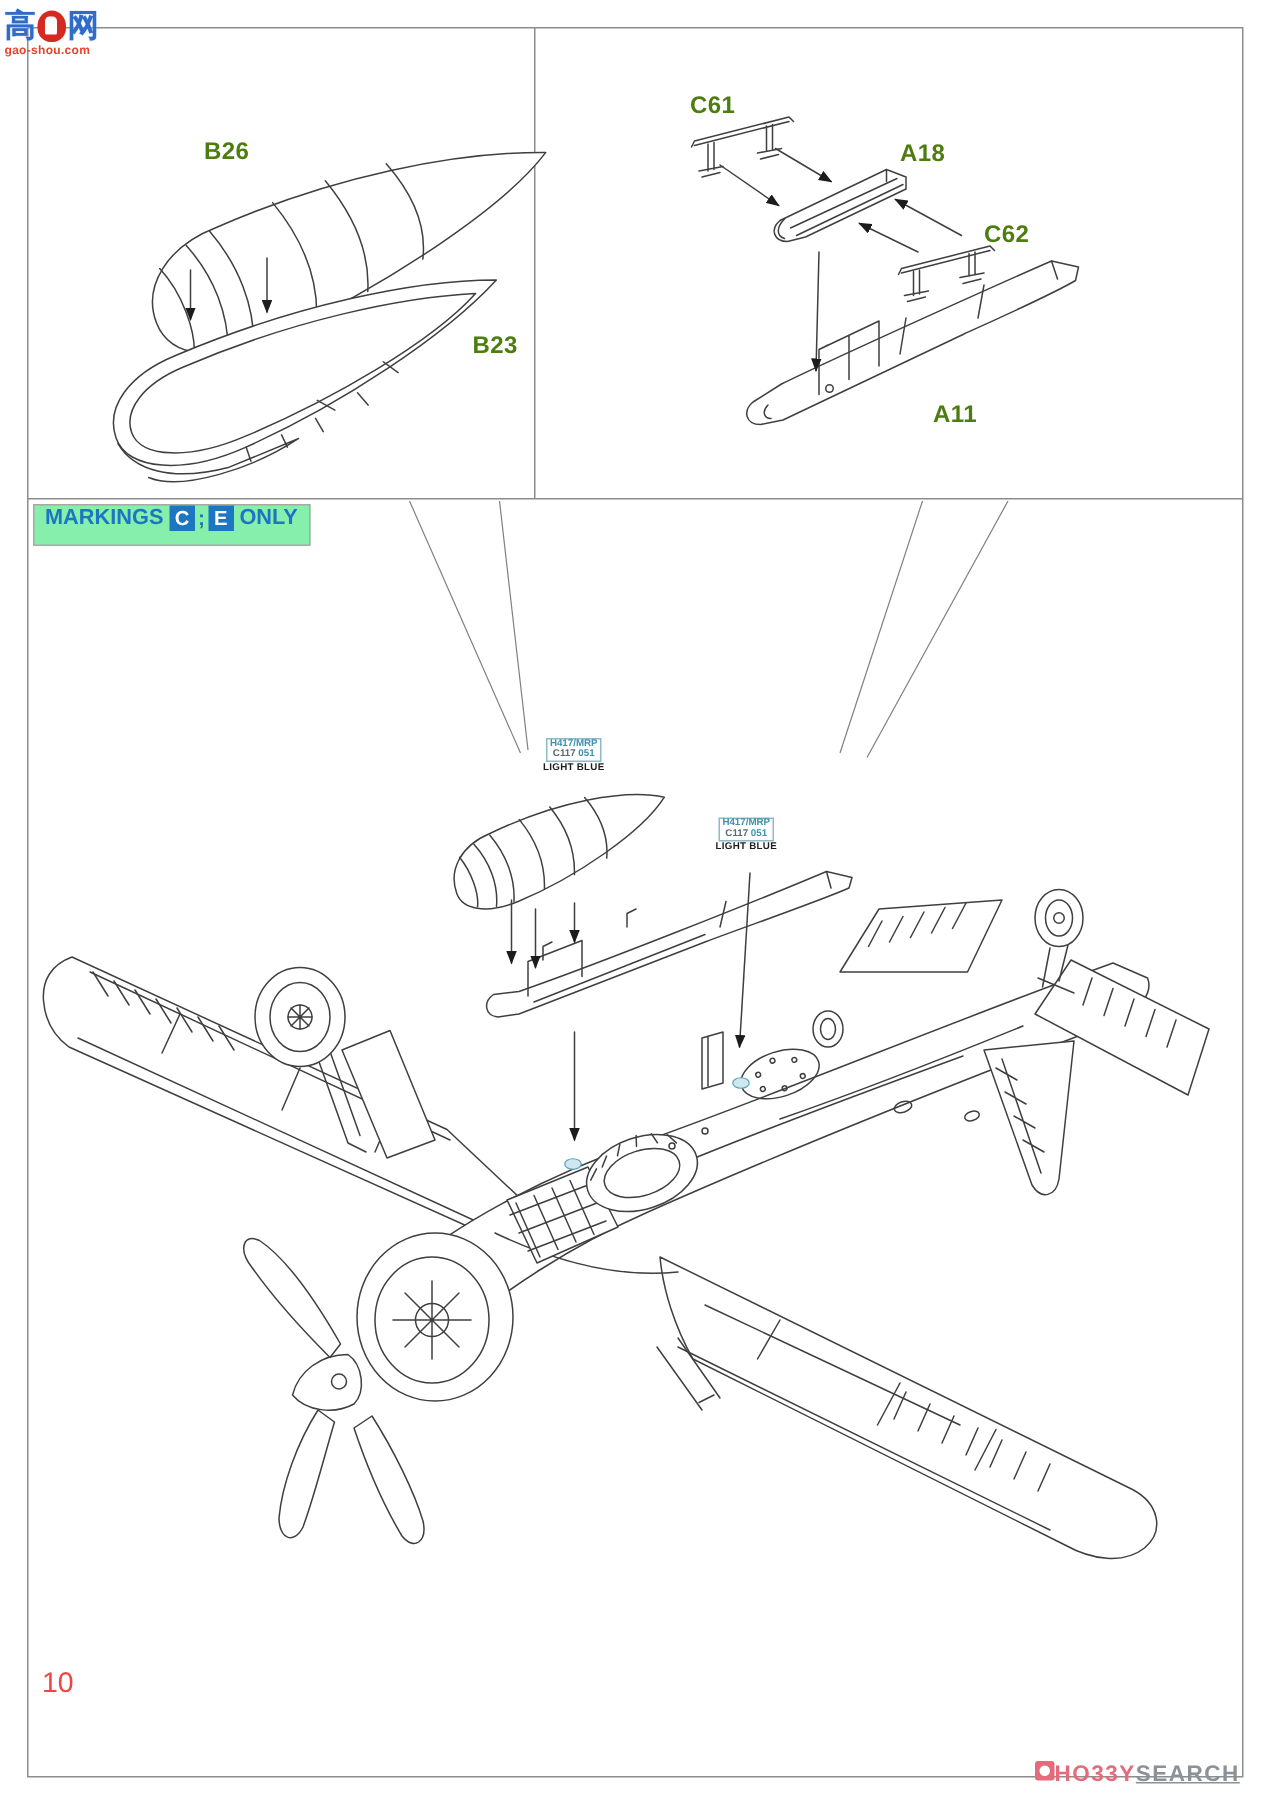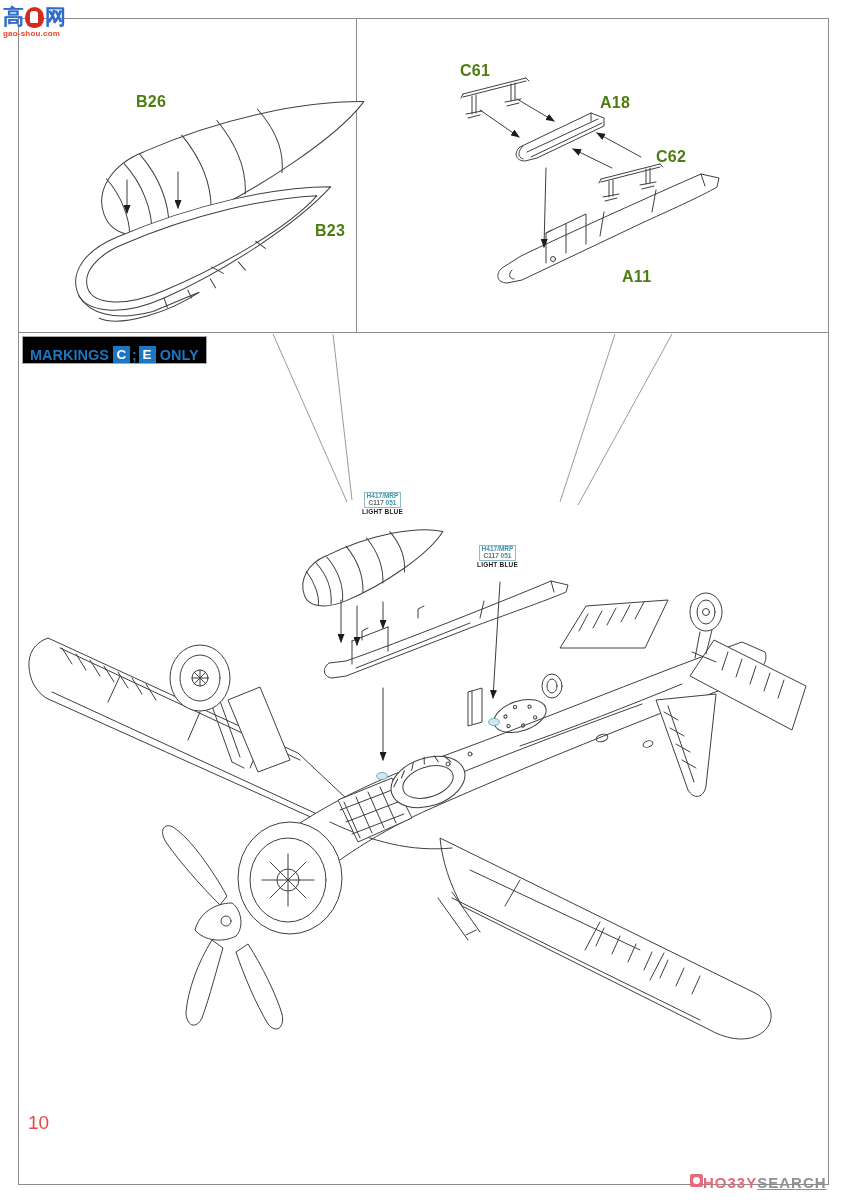--- a/index.html
+++ b/index.html
@@ -6,22 +6,22 @@
   body{width:851px;height:1200px;position:relative;overflow:hidden;
        font-family:"Liberation Sans", sans-serif;color:#222;}
   
   .frame{position:absolute;left:18px;top:18px;width:809px;height:1165px;
          border:1px solid #8c8c8c;}
   .hdiv{position:absolute;left:18px;top:332px;width:810px;height:1px;background:#8c8c8c;}
   .vdiv{position:absolute;left:356px;top:18px;width:1px;height:314px;background:#8c8c8c;}
   
   .lbl{position:absolute;font-weight:bold;font-size:16px;color:#4d7c0f;letter-spacing:0.3px;}
   
-  .marknote{position:absolute;left:22px;top:336px;height:26px;display:flex;align-items:flex-end;
-            gap:4px;padding:0 7px;border:1px solid #a8a8a8;background:#000000;}
+  .marknote{position:absolute;left:22px;top:336px;height:26px;display:flex;align-items:flex-start;
+            gap:4px;padding:0 7px;border:1px solid #a8a8a8;background:#86efac;}
   .marknote .w{font-weight:bold;font-size:14.5px;color:#1d76c2;}
   .marknote .sq{width:17px;height:17px;background:#1d76c2;color:#fff;font-weight:bold;
                 font-size:13.5px;display:flex;align-items:center;justify-content:center;}
   .marknote .sep{font-weight:bold;font-size:14px;color:#1d76c2;margin:0 -2px;}
   
   .callout{position:absolute;text-align:center;line-height:1.05;}
   .callout .box{border:1px solid #8fb9c6;padding:0px 2px;display:inline-block;}
   .callout .l1{font-size:6.5px;font-weight:bold;color:#3d93ad;display:block;}
   .callout .l2{font-size:6.5px;font-weight:bold;display:block;}
   .callout .l2 .a{color:#5a6a70;}

